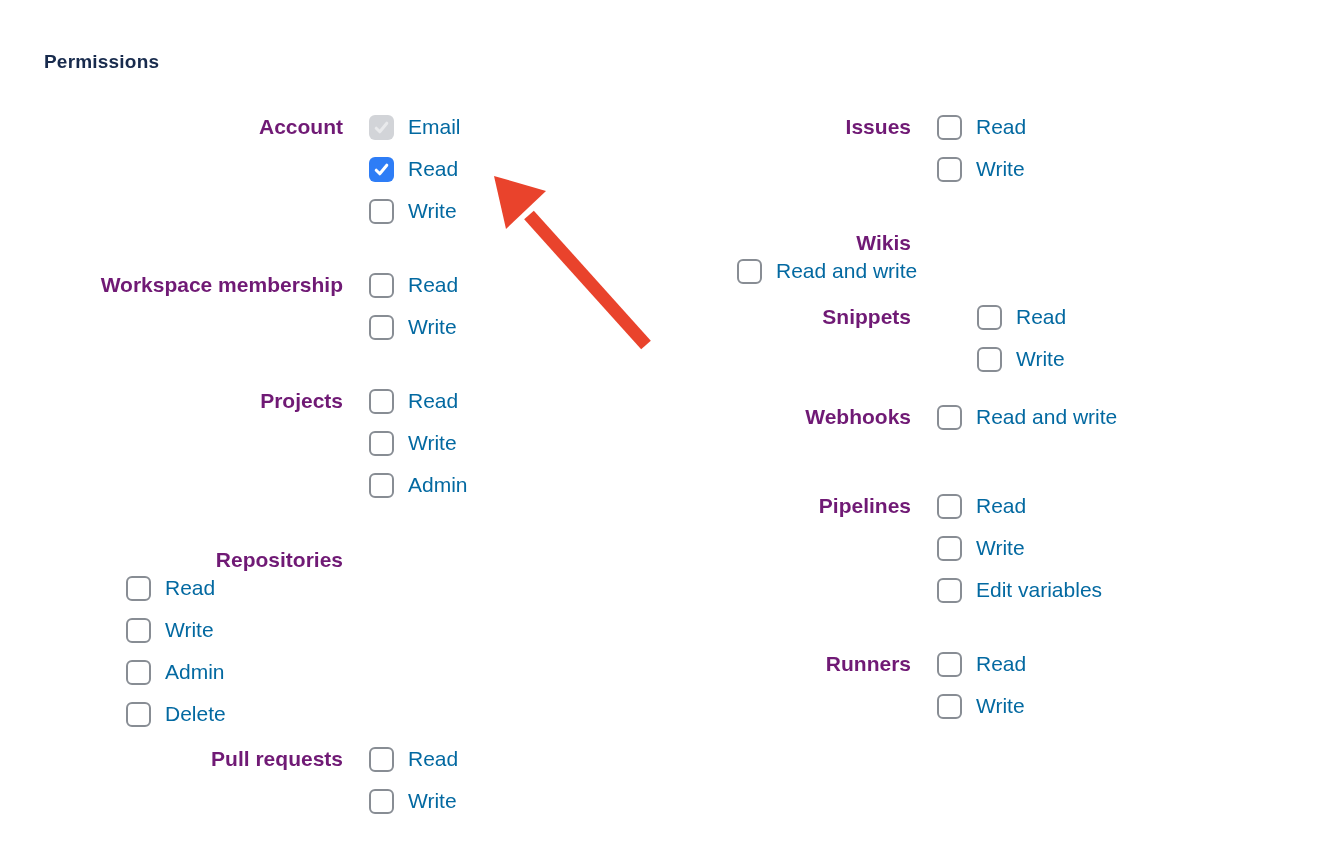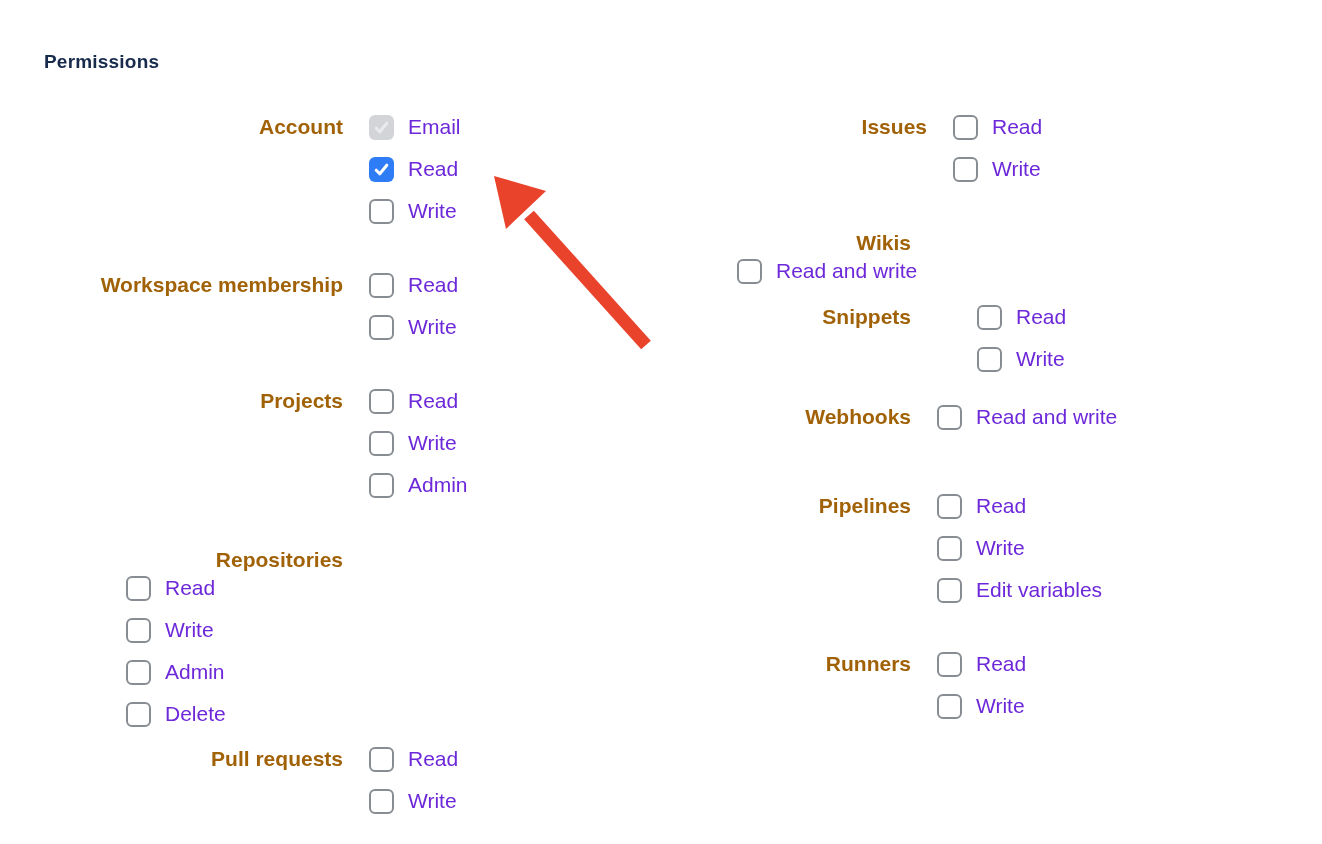--- a/index.html
+++ b/index.html
@@ -26,21 +26,21 @@
     letter-spacing: 0.2px;
   }
   .group {
     position: absolute;
     display: flex;
     align-items: flex-start;
   }
   .group-label {
     font-size: 21px;
     font-weight: bold;
-    color: #a16207;
+    color: #701a75;
     text-align: right;
     line-height: 31px;
     margin-top: -3px;
     flex: 0 0 auto;
   }
   .col-left .group-label  { width: 243px; }
   .col-right .group-label { width: 200px; }
   .opts {
     margin-left: 26px;
     display: flex;
@@ -72,40 +72,40 @@
   }
   .cb.on svg { display: block; }
   .cb.on svg path { stroke: #ffffff; }
   .cb.on.dis {
     background: #D2D4D8;
   }
   .cb.on.dis svg path { stroke: #E9EAEC; }
   .opt-label {
     margin-left: 14px;
     font-size: 21px;
-    color: #6d28d9;
+    color: #0369a1;
     cursor: pointer;
     white-space: nowrap;
   }
   .arrow-overlay {
     position: absolute;
     left: 0;
     top: 0;
     width: 1322px;
     height: 844px;
     pointer-events: none;
   }
 
   
   #g-account       { left: 100px; top: 114px; }
   #g-workspace     { left: 100px; top: 272px; }
   #g-projects      { left: 100px; top: 388px; }
   #g-repositories  { left: 100px; top: 547px; flex-direction: column; }
   #g-pullrequests  { left: 100px; top: 746px; }
-  #g-issues        { left: 727px; top: 114px; }
+  #g-issues        { left: 711px; top: 114px; }
   #g-wikis         { left: 711px; top: 230px; flex-direction: column; }
   #g-snippets      { left: 711px; top: 304px; gap: 40px; }
   #g-webhooks      { left: 711px; top: 404px; }
   #g-pipelines     { left: 711px; top: 493px; }
   #g-runners       { left: 711px; top: 651px; }
 </style>
 </head>
 <body>
 
 <div class="stage">

